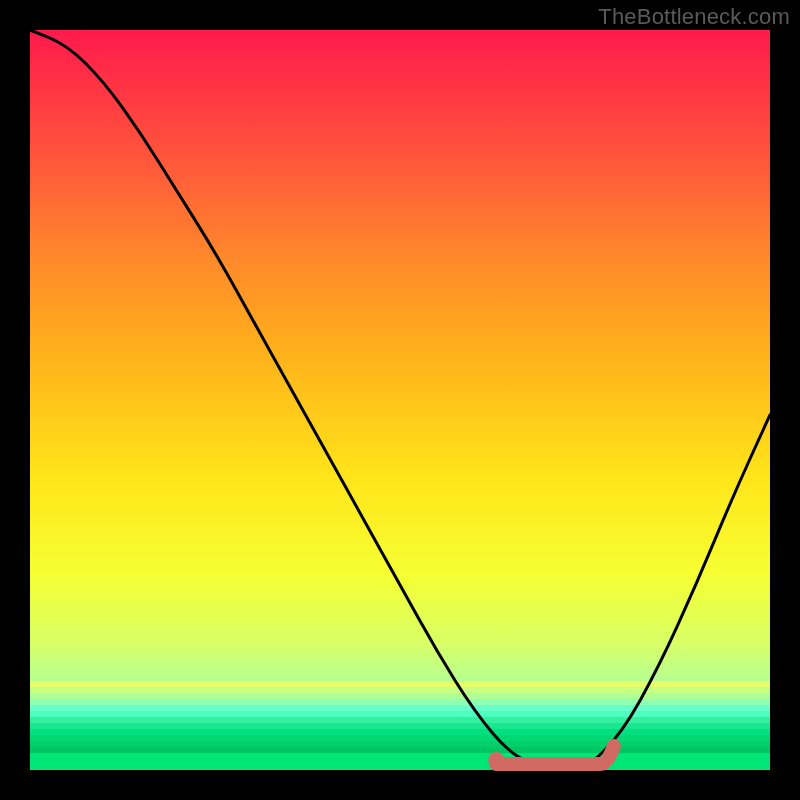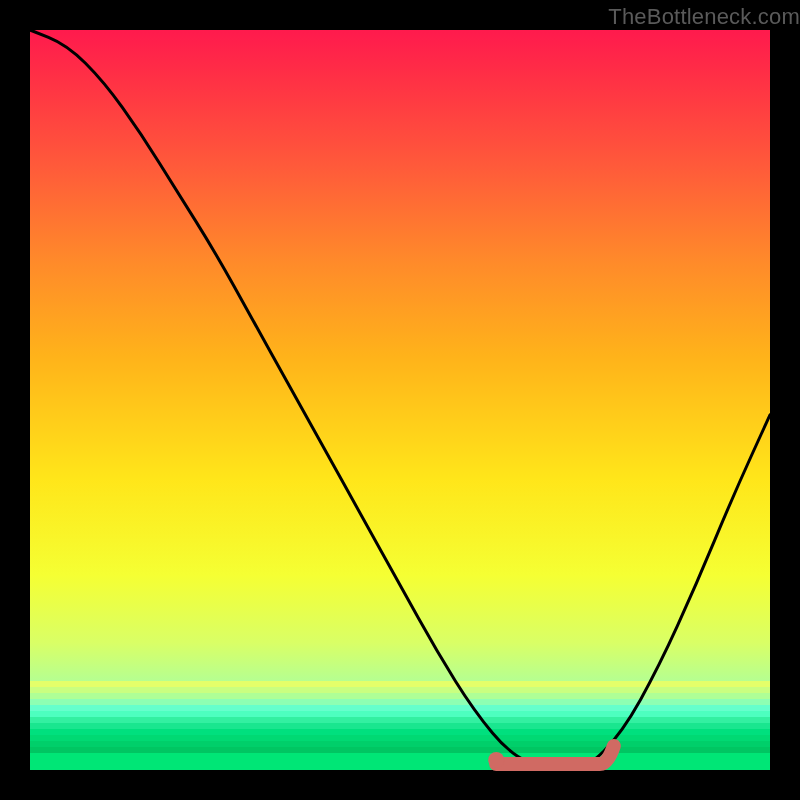--- a/index.html
+++ b/index.html
@@ -13,21 +13,21 @@
   }
   .frame {
     position: relative;
     width: 800px;
     height: 800px;
     background: #000;
   }
   .watermark {
     position: absolute;
     top: 4px;
-    right: 0;
+    right: 10px;
     color: #5a5a5a;
     font-size: 22px;
     font-weight: 500;
     letter-spacing: 0.2px;
     user-select: none;
   }
   .plot {
     position: absolute;
     left: 30px;
     top: 30px;

